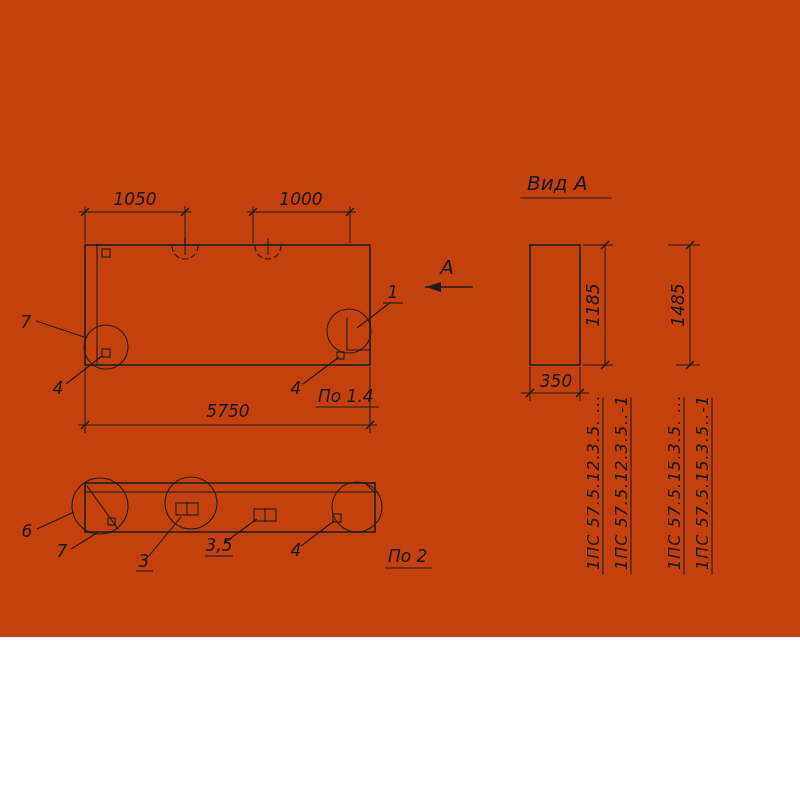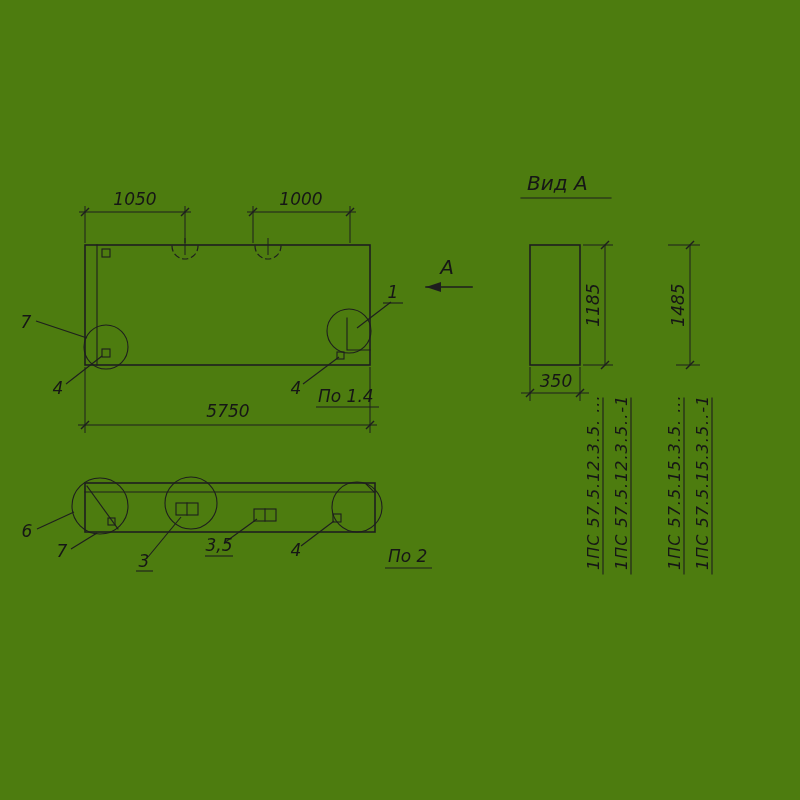--- a/index.html
+++ b/index.html
@@ -5,22 +5,22 @@
   html, body {
     margin: 0;
     padding: 0;
     background: #ffffff;
     width: 800px;
     height: 800px;
     overflow: hidden;
   }
   .drawing-wrap {
     width: 800px;
-    height: 800px;
-    background: #4d7c0f;
+    height: 637px;
+    background: #c2410c;
   }
   svg {
     display: block;
   }
   .ln { stroke: #1e1e1e; fill: none; stroke-width: 1.6; stroke-linecap: square; }
   .thin { stroke-width: 1.1; }
   .hair { stroke-width: 0.9; }
   .dash { stroke-dasharray: 5 4; stroke-width: 1.2; }
   .dim { stroke: #1e1e1e; fill: none; stroke-width: 1; }
   .tick { stroke: #1e1e1e; stroke-width: 1.5; }

